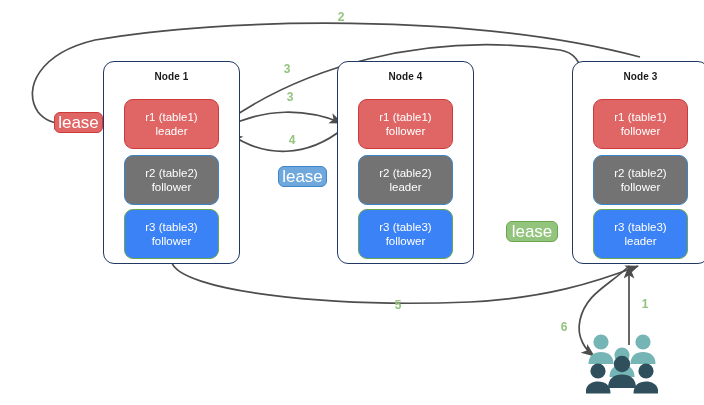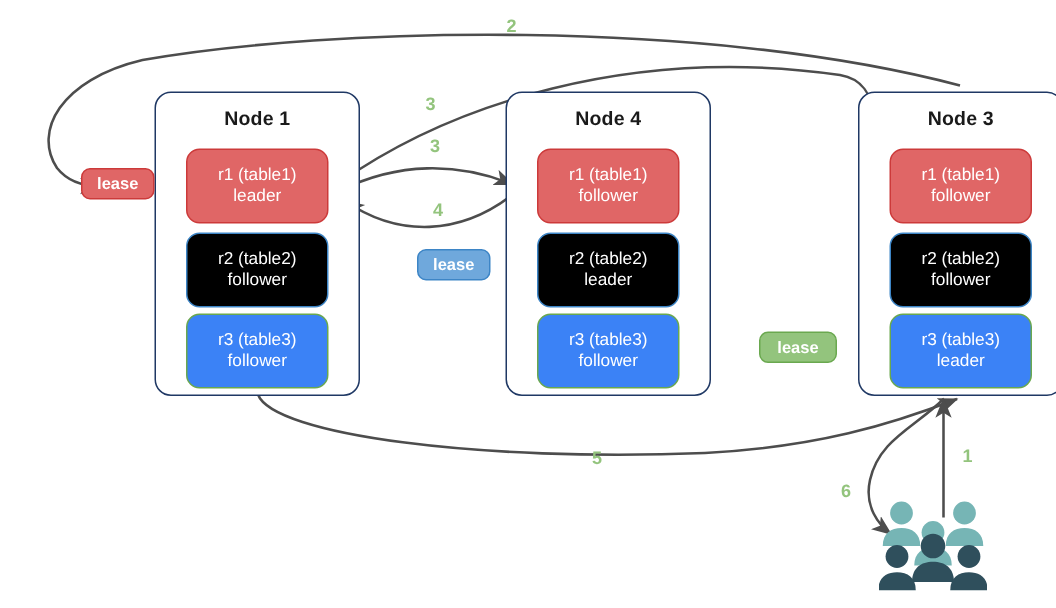--- a/index.html
+++ b/index.html
@@ -35,21 +35,21 @@
     border: 1.4px solid #1f3864;
     border-radius: 11px;
     background: #ffffff;
   }
   .node-title {
     position: absolute;
     left: 0;
     right: 0;
     top: 9px;
     text-align: center;
-    font-size: 13px;
+    font-size: 10px;
     font-weight: bold;
     color: #1a1a1a;
     letter-spacing: .1px;
   }
   
   .replica {
     position: absolute;
     box-sizing: border-box;
     width: 95px;
     height: 50px;
@@ -58,35 +58,34 @@
     flex-direction: column;
     align-items: center;
     justify-content: center;
     color: #ffffff;
     font-size: 11.5px;
     line-height: 14px;
     text-align: center;
   }
   .replica .ln { display: block; }
   .rep-red   { background: #e06666; border: 1.4px solid #cc3a3a; }
-  .rep-blue  { background: #000000; border: 1.4px solid #3d85c6; }
+  .rep-blue  { background: #737373; border: 1.4px solid #3d85c6; }
   .rep-green { background: #3b82f6; border: 1.4px solid #6aa84f; }
 
   
   .lease {
     position: absolute;
     box-sizing: border-box;
     border-radius: 6px;
     display: flex;
     align-items: center;
     justify-content: center;
     color: #ffffff;
-    font-size: 11px;
+    font-size: 17px;
     height: 21px;
-    font-weight: bold;
   }
   .lease-red   { background: #e06666; border: 1.4px solid #cc3a3a; }
   .lease-blue  { background: #6fa8dc; border: 1.4px solid #3d85c6; }
   .lease-green { background: #93c47d; border: 1.4px solid #6aa84f; }
 
   
   .step {
     position: absolute;
     color: #93c47d;
     font-size: 12px;

